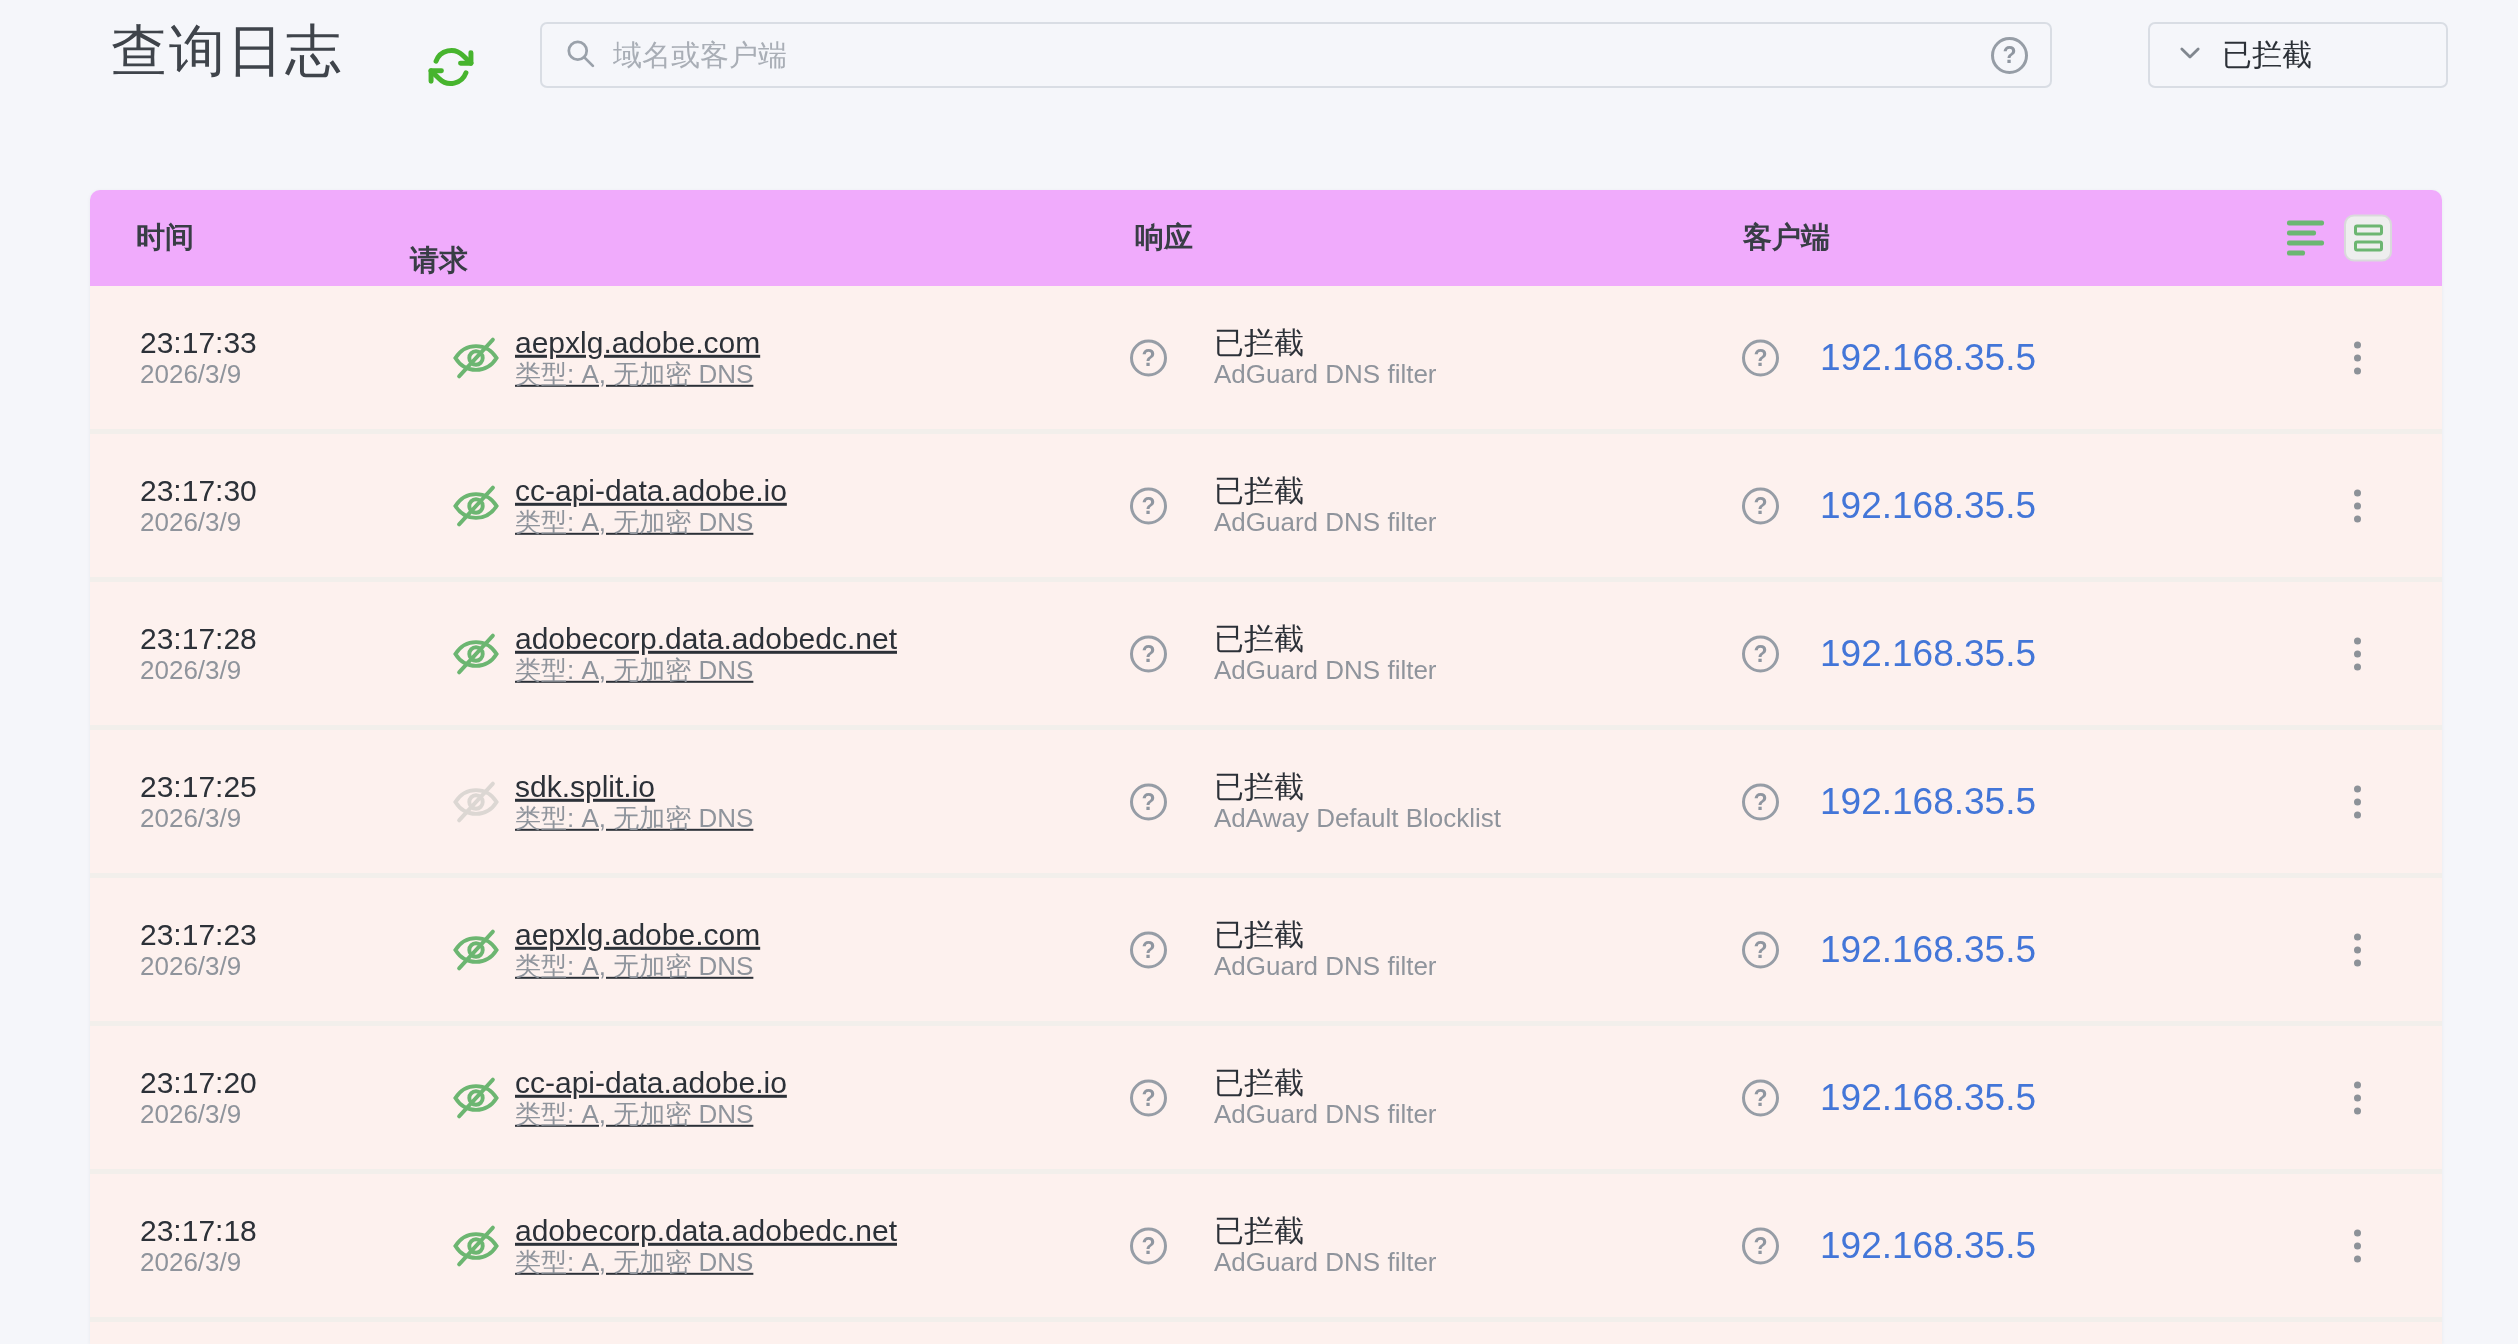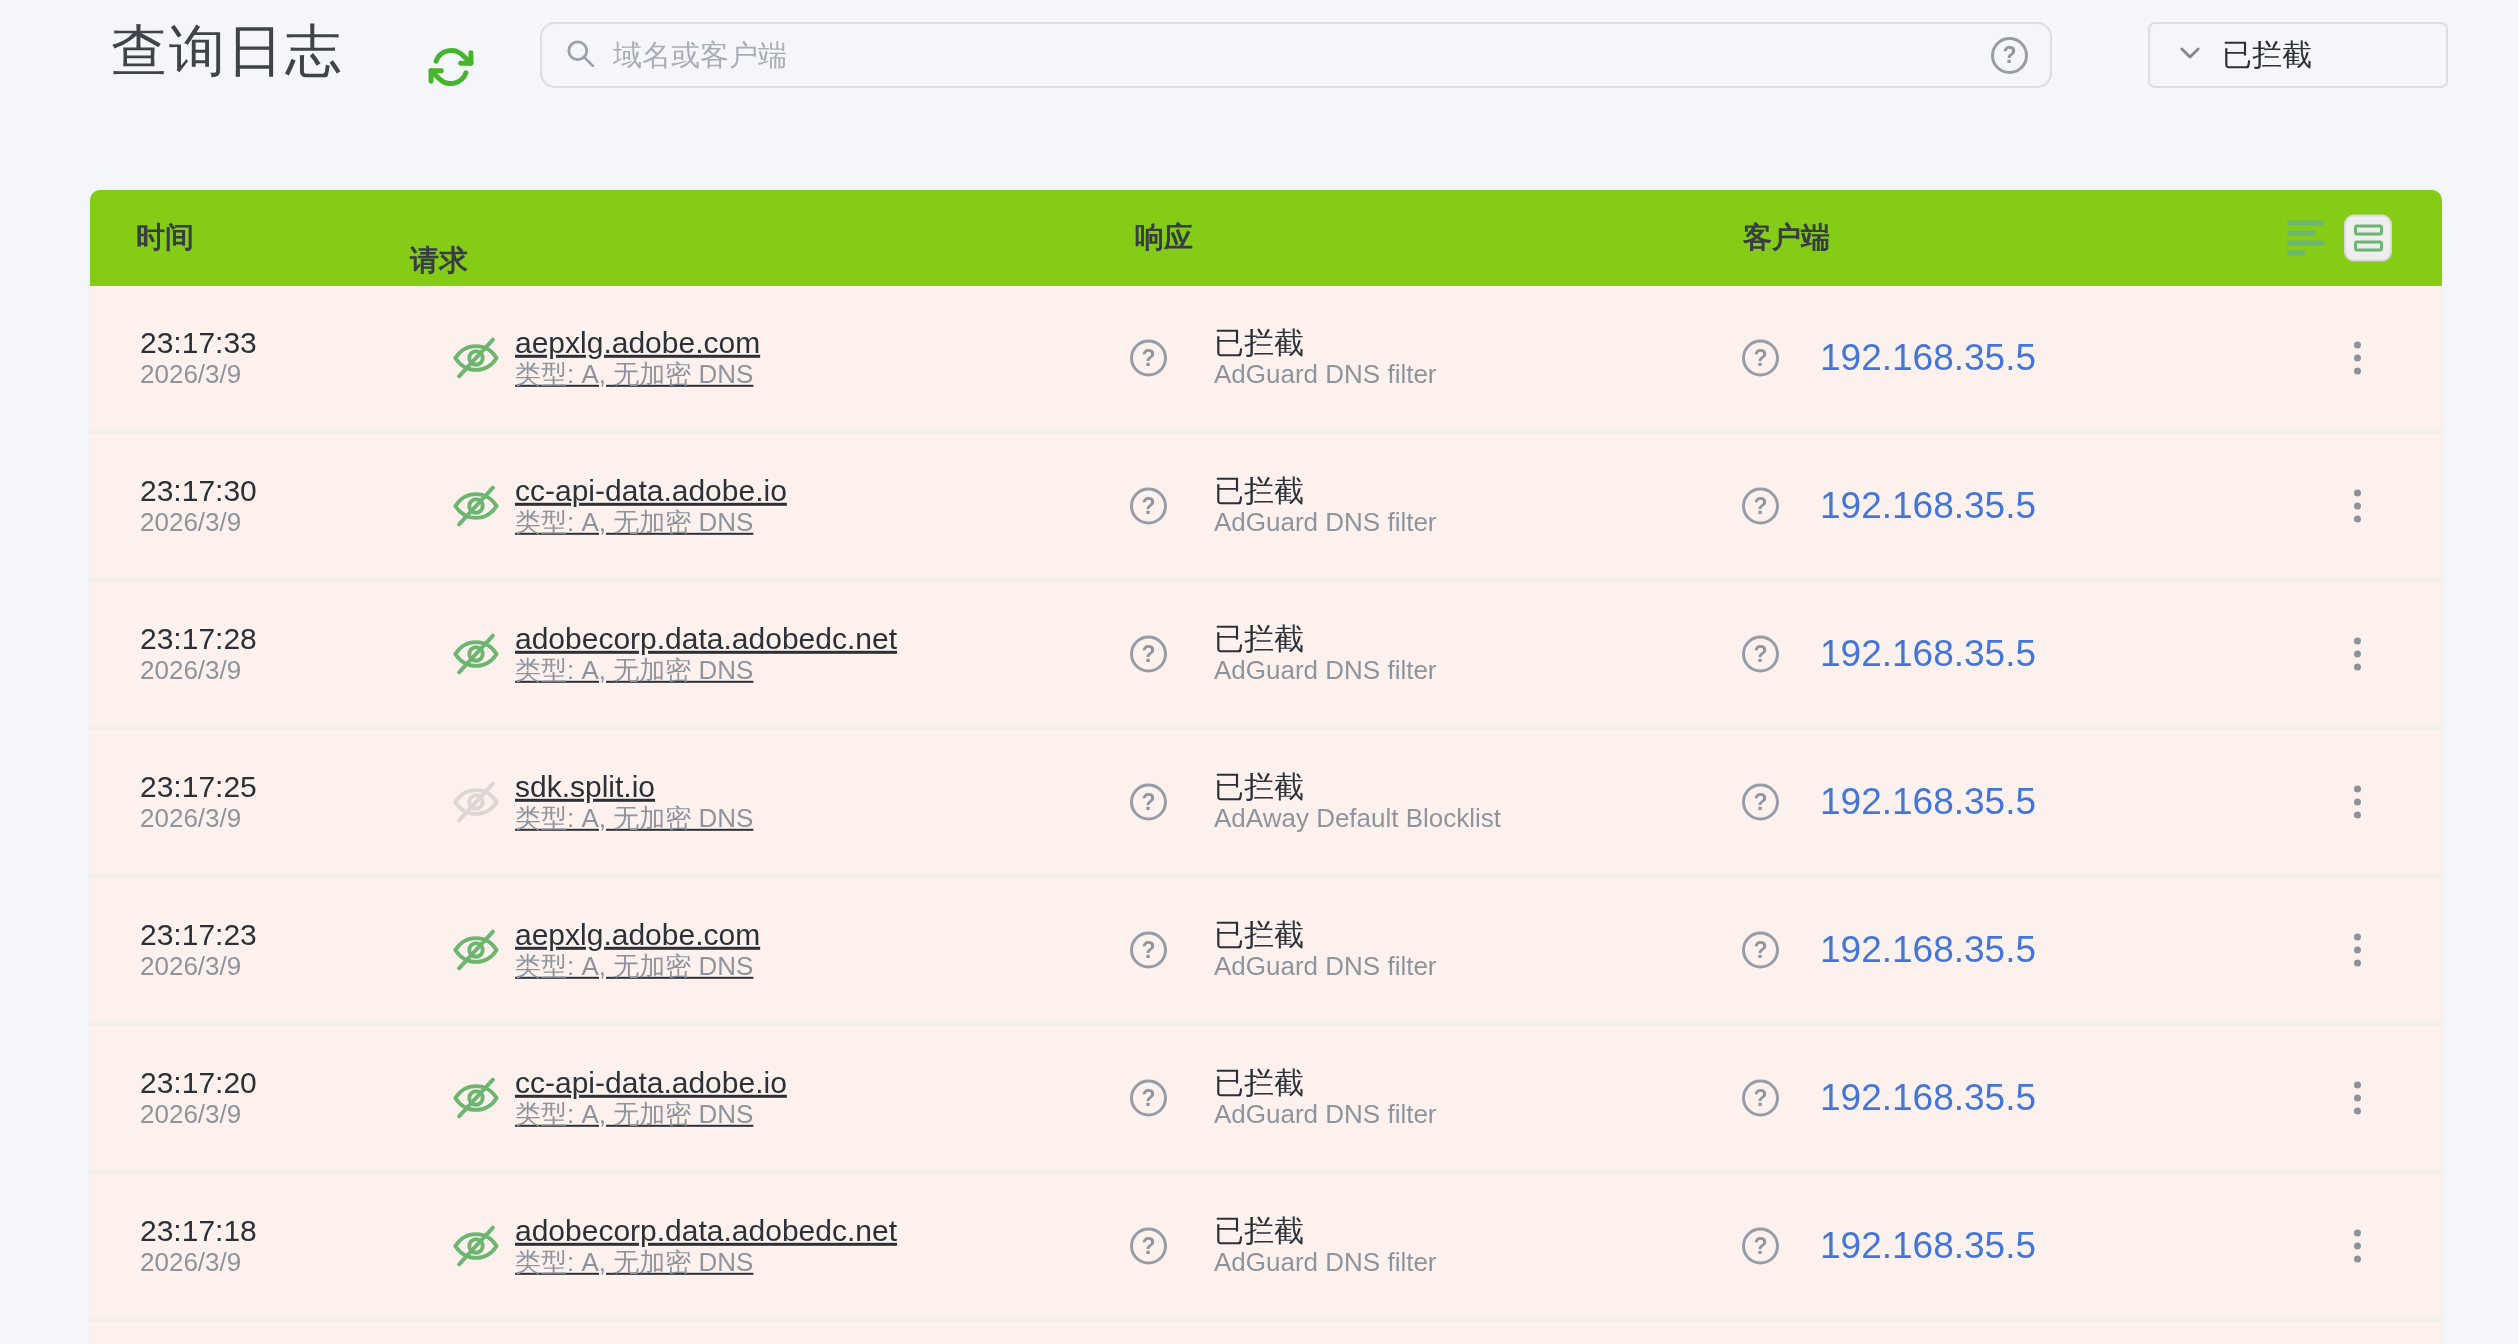--- a/index.html
+++ b/index.html
@@ -15,21 +15,21 @@
   .page-title {
     position:absolute; left:90px; top:14px;
     font-size:56px; font-weight:500; color:#3f444b; letter-spacing:2px;margin-left:21px;
   }
   .refresh-btn {
     position:absolute; left:428px; top:44px; width:46px; height:46px;
     background:none; border:none; cursor:pointer; color:#47b42e;
   }
   .searchbox {
     position:absolute; left:540px; top:22px; width:1512px; height:66px;
-    border:2px solid #d9dde4; border-radius:15px;
+    border:2px solid #d9dde4; border-radius:7px;
     display:flex; align-items:center; padding:0 22px; gap:16px;
   }
   .searchbox svg { color:#9aa1aa; flex:0 0 auto; }
   .searchbox input {
     flex:1; border:none; outline:none; background:transparent;
     font-size:29px; color:#2c3138; font-family:inherit;
   }
   .searchbox input::placeholder { color:#a9aeb6; }
   .help-circle {
     width:37px; height:37px; border:3px solid #969da6; border-radius:50%;
@@ -43,21 +43,21 @@
     border:2px solid #d9dde4; border-radius:7px;
     display:flex; align-items:center; gap:18px; padding:0 26px;
     cursor:pointer; background:transparent;
   }
   .filter-dropdown .chev { color:#81878f; }
   .filter-dropdown .label { font-size:30px; color:#2c3138; }
 
   
   .card {
     position:absolute; left:90px; top:190px; width:2352px; height:1154px;
-    background:#84cc16; border-radius:10px 10px 0 0;
+    background:#f0abfc; border-radius:10px 10px 0 0;
     box-shadow:0 1px 4px rgba(40,50,60,.06);
     overflow:hidden;
   }
   .thead { position:relative; height:96px; }
   .th {
     position:absolute; top:50%; transform:translateY(-50%);
     font-size:29px; font-weight:700; color:#383d45;
   }
   .th-time   { left:46px; }
   .th-req    { left:320px;margin-top:23px; }

